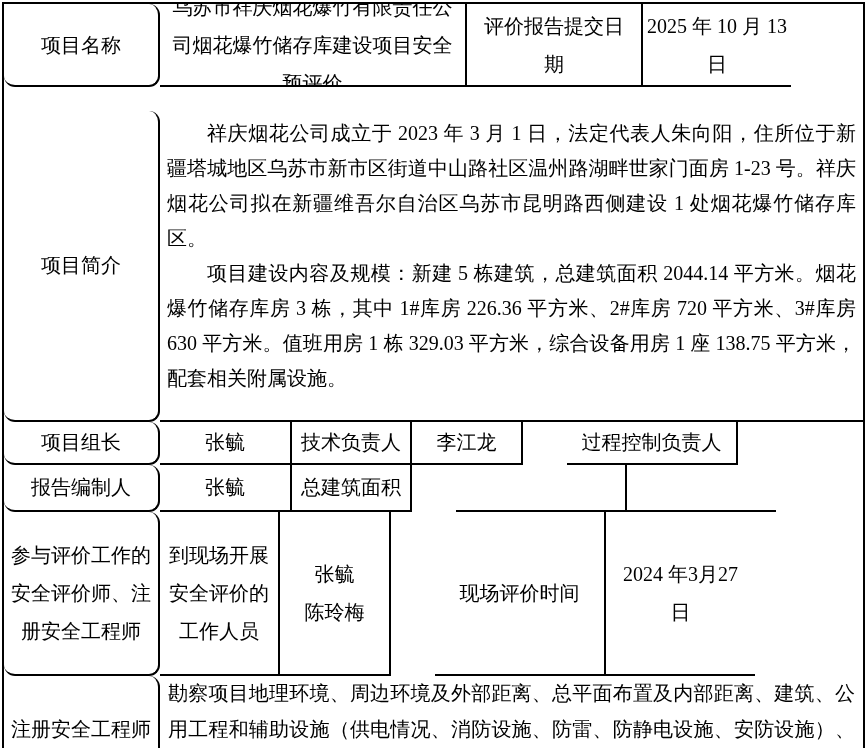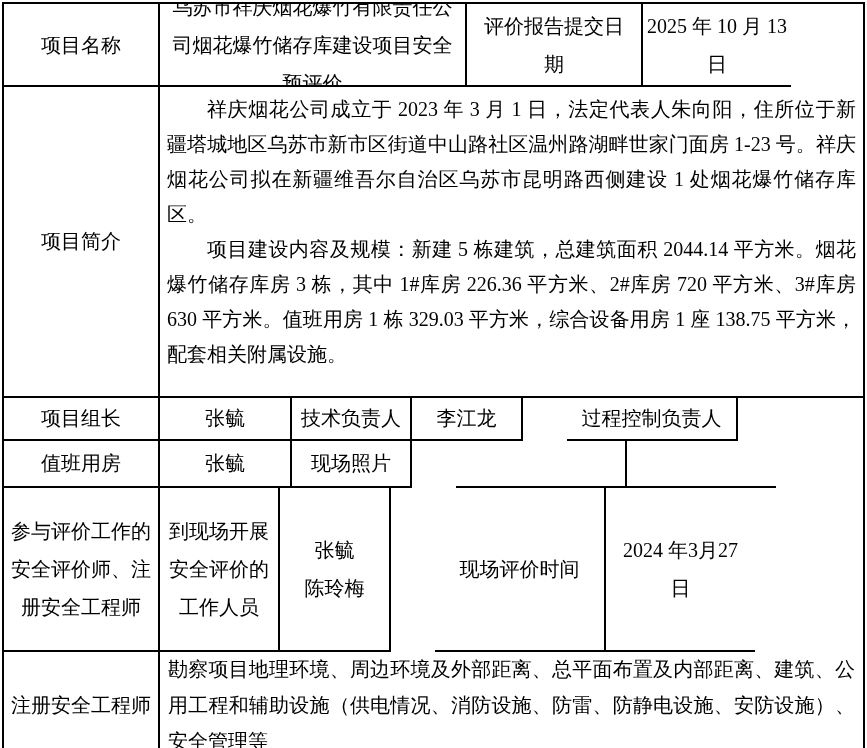--- a/index.html
+++ b/index.html
@@ -42,21 +42,21 @@
     text-align: center;
     font-size: 20px;
     line-height: 35px;
     overflow: hidden;
   }
   .t-cell.last { border-right: none; }
   .t-row.cut .t-cell { border-bottom: none; }
 
   
   .r1 .t-cell { height: 83px; line-height: 38px; }
-  .r2 .t-cell { height: 311px; }
+  .r2 .t-cell { height: 311px; margin-top: 24px; }
   .r3 .t-cell { height: 43px; }
   .r4 .t-cell { height: 47px; }
   .r5 .t-cell { height: 164px; line-height: 38px; }
   .r6 .t-cell { height: 108px; line-height: 36px; }
   .r7 .t-cell { height: 41px; }
   .r8 .t-cell { height: 7px; }
 
   
   .r1 .c1 { width: 156px; } .r1 .c2 { width: 307px; padding: 0 10px; }
   .r1 .c3 { width: 176px; padding: 0 10px; } .r1 .c4 { width: 148px; padding: 0 0; }
@@ -64,21 +64,21 @@
   .r2 .c1 { width: 156px; } .r2 .c2 { width: 703px; }
 
   .g6 .c1 { width: 156px; } .g6 .c2 { width: 132px; padding: 0 6px; }
   .g6 .c3 { width: 120px; padding: 0 6px; } .g6 .c4 { width: 111px; }
   .g6 .c5 { width: 171px; margin-left: 44px; } .g6 .c6 { width: 149px; padding: 0 6px; }
 
   .r6 .c1 { width: 156px; } .r6 .c2 { width: 703px; }
   .r7 .c1 { width: 164px; text-decoration: underline; } .r7 .c2 { width: 703px; }
   .r8 .c1 { width: 156px; } .r8 .c2 { width: 247px; } .r8 .c3 { width: 456px; }
 
-  .label-cell { padding: 12px 6px; }
+  .label-cell { padding: 12px 6px; border-radius: 11px; }
 
   
   .text-cell {
     align-items: stretch;
     justify-content: flex-start;
     text-align: justify;
     padding: 5px 7px 0 7px;
     line-height: 35px;
   }
   .text-cell p {
@@ -115,23 +115,23 @@
 
   <div class="t-row r3 g6">
     <div class="t-cell c1 label-cell">项目组长</div>
     <div class="t-cell c2">张毓</div>
     <div class="t-cell c3">技术负责人</div>
     <div class="t-cell c4">李江龙</div>
     <div class="t-cell c5">过程控制负责人</div>
   </div>
 
   <div class="t-row r4 g6">
-    <div class="t-cell c1 label-cell">值班用房</div>
+    <div class="t-cell c1 label-cell">报告编制人</div>
     <div class="t-cell c2">张毓</div>
-    <div class="t-cell c3">现场照片</div>
+    <div class="t-cell c3">总建筑面积</div>
     <div class="t-cell c5"></div>
     <div class="t-cell c6 last"></div>
   </div>
 
   <div class="t-row r5 g6">
     <div class="t-cell c1 label-cell">参与评价工作的安全评价师、注册安全工程师</div>
     <div class="t-cell c3">到现场开展安全评价的工作人员</div>
     <div class="t-cell c4">
       <div>张毓</div>
       <div>陈玲梅</div>

